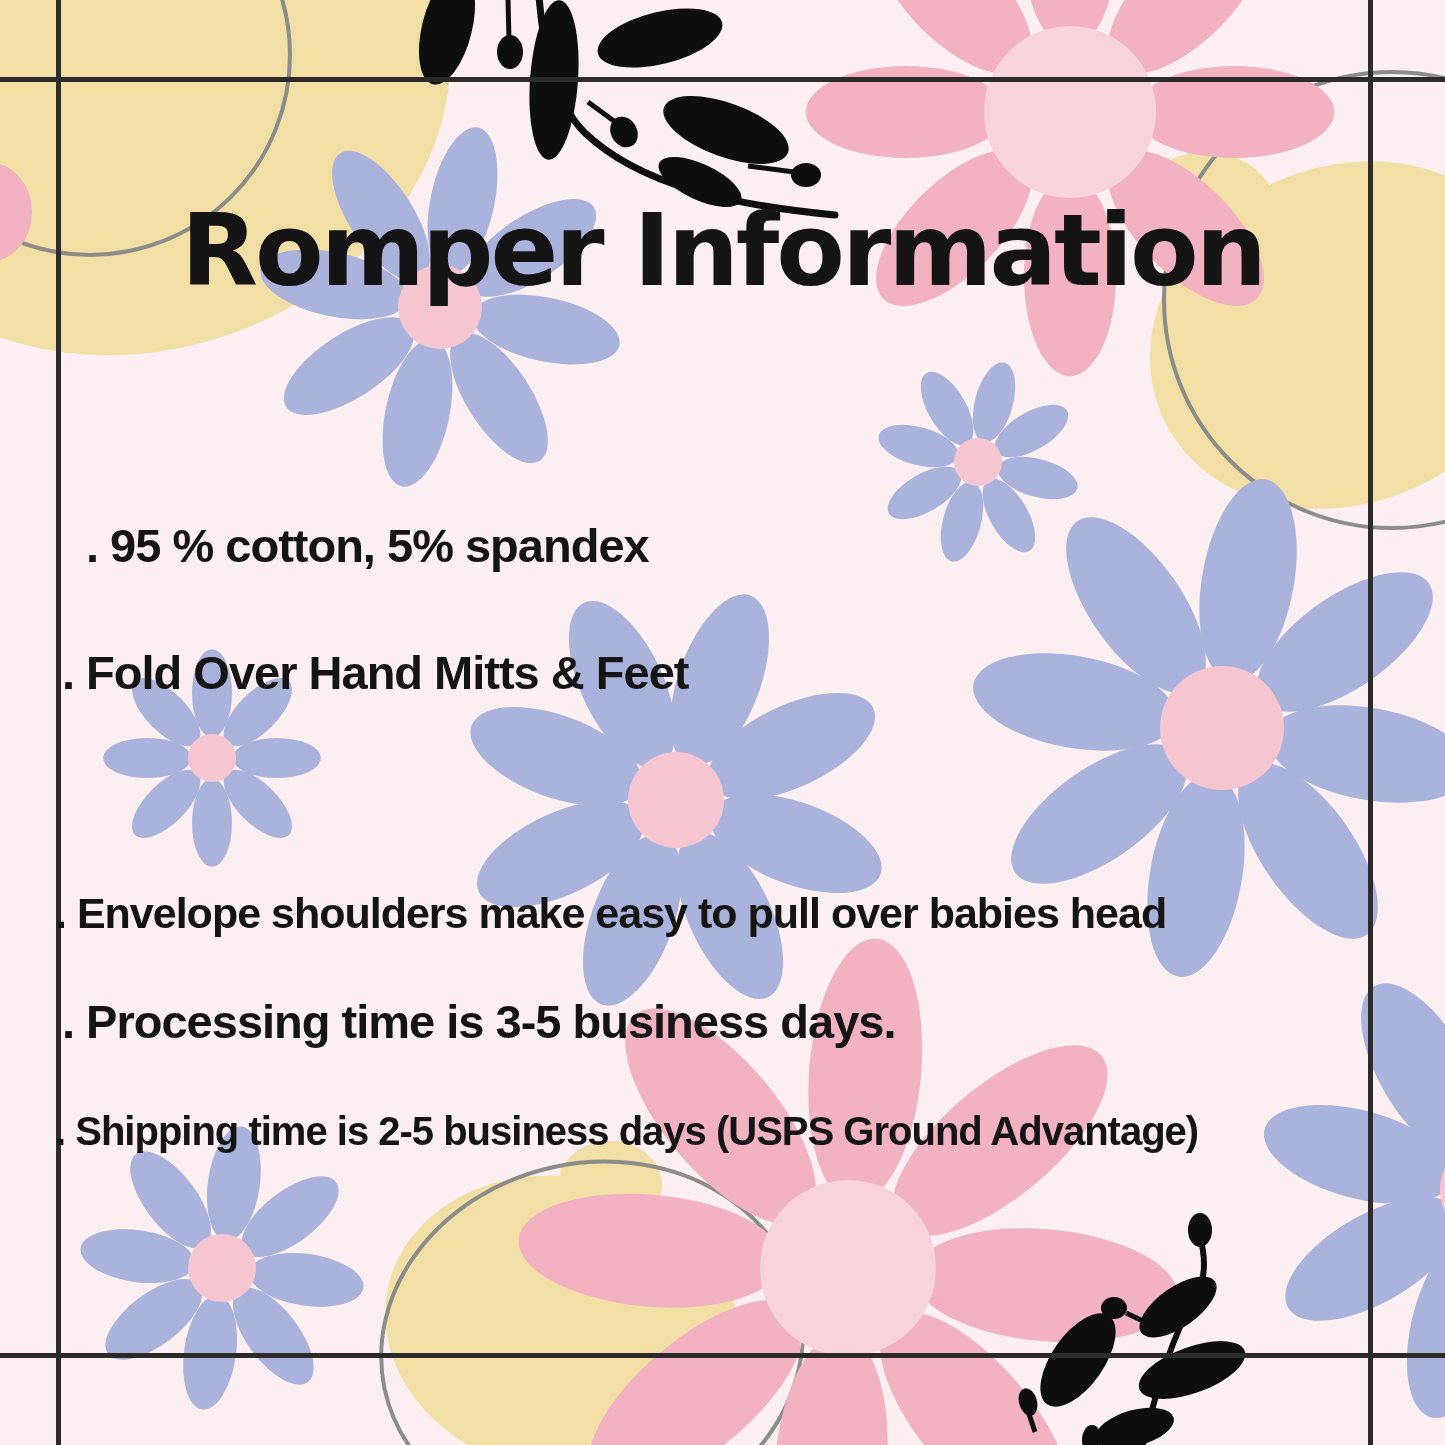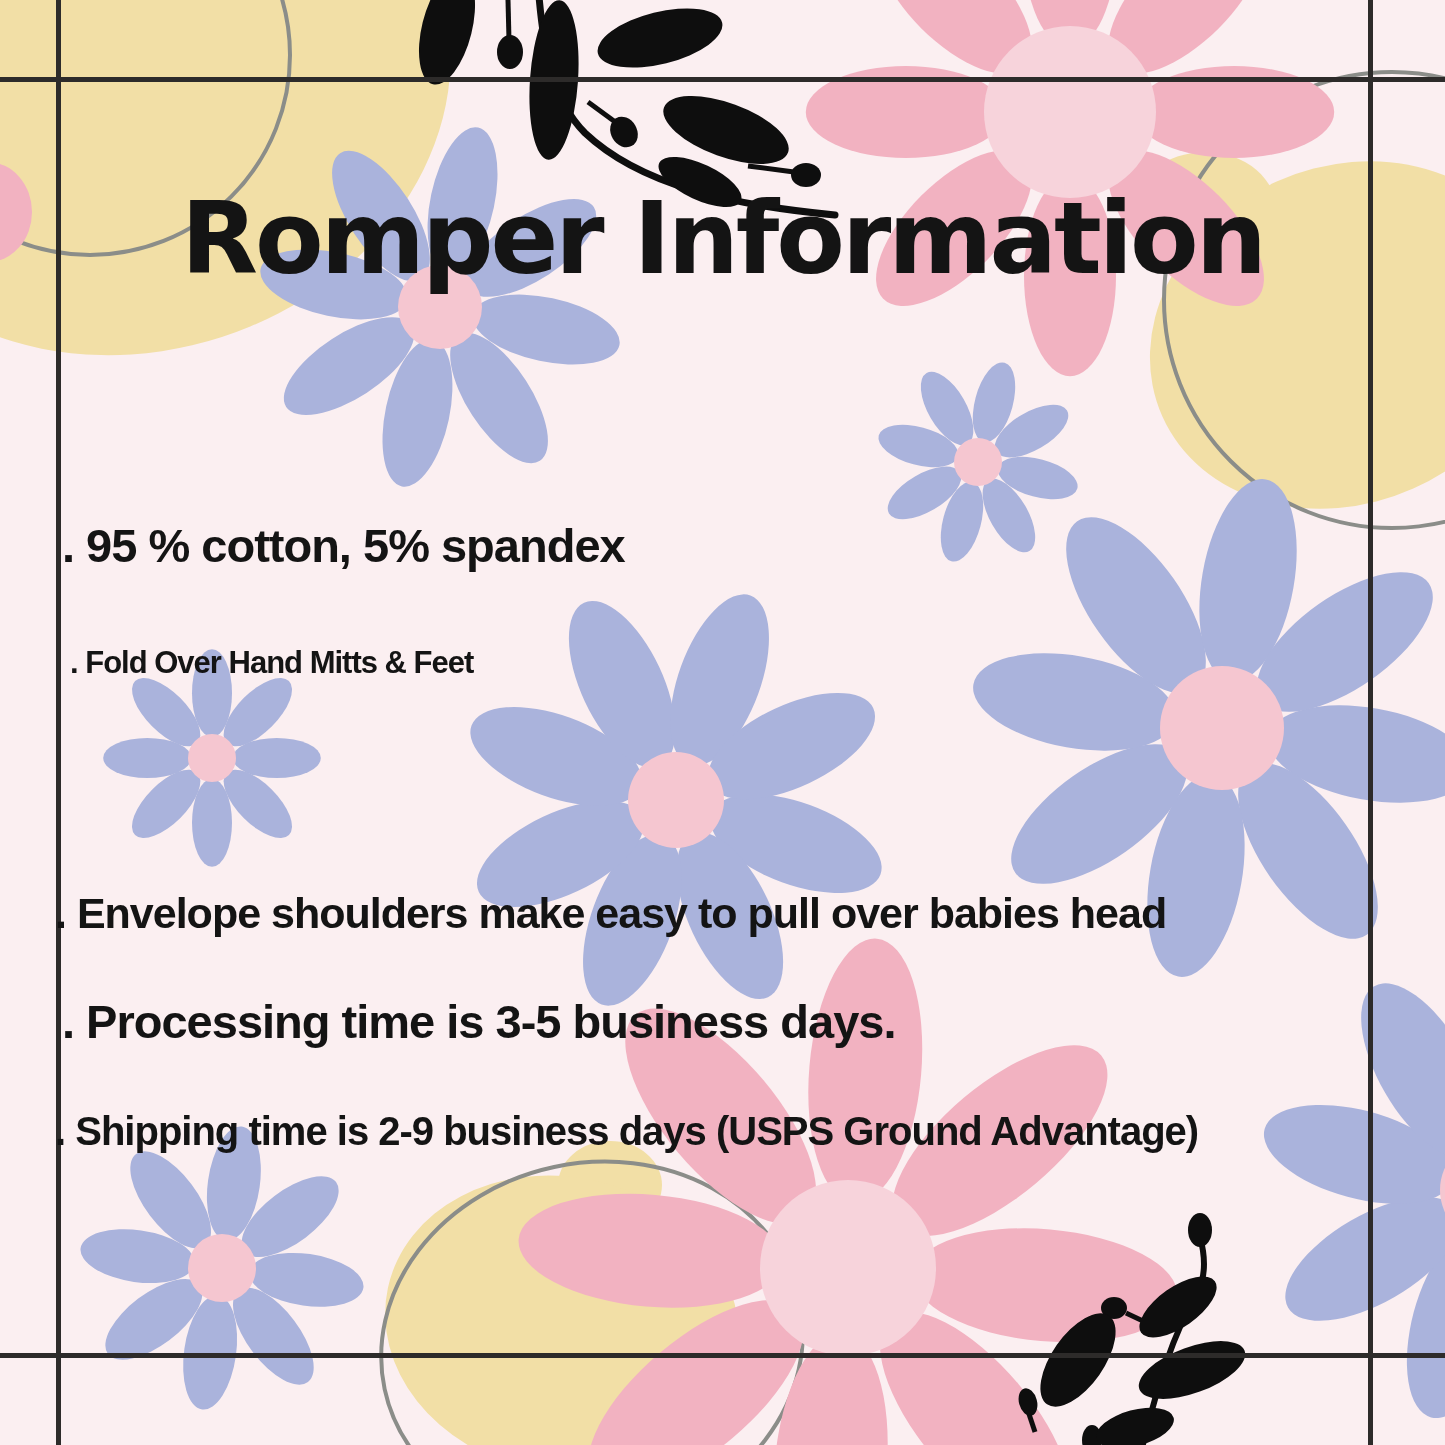--- a/index.html
+++ b/index.html
@@ -6,28 +6,28 @@
     --bg:#fbeff1; --ink:#141414; --frame:#2d2b2a;
   }
   html,body{margin:0;padding:0;}
   body{width:1445px;height:1445px;overflow:hidden;background:var(--bg);}
   .canvas{position:relative;width:1445px;height:1445px;background:var(--bg);overflow:hidden;
           font-family:"Liberation Sans",sans-serif;}
   #decor{position:absolute;left:0;top:0;width:1445px;height:1445px;z-index:0;}
   .frame-line{position:absolute;background:var(--frame);z-index:2;}
   .frame-line.v{top:0;width:5px;height:1445px;}
   .frame-line.h{left:0;height:5px;width:1445px;}
-  .title{position:absolute;top:180px;left:0;right:0;margin:0;text-align:center;z-index:3;
+  .title{position:absolute;top:180px;left:0;right:0;margin:12px;text-align:center;z-index:3;
          font-family:"DejaVu Sans",sans-serif;font-weight:700;font-size:100px;
          letter-spacing:-3px;color:var(--ink);}
   .bullet{position:absolute;left:62px;z-index:3;color:var(--ink);font-weight:700;
           font-family:"Liberation Sans",sans-serif;white-space:nowrap;letter-spacing:-1px;}
   .b1{top:404px;font-size:47px;}
-  .b2{top:518px;font-size:47px;}
-  .b3{top:645px;font-size:31px;margin-left:8px;}
+  .b2{top:518px;font-size:47px;padding-left:24px;}
+  .b3{top:645px;font-size:47px;}
   .b4{top:762px;font-size:47px;}
   .b5{top:881px;font-size:43px;left:55px;margin-top:8px;}
   .b6{top:994px;font-size:47px;text-align:center;}
   .b7{top:1109px;font-size:40px;left:55px;}
 </style>
 </head>
 <body>
 
 <div class="canvas">
 
@@ -151,15 +151,15 @@
   <div class="frame-line v" style="left:1368px"></div>
   <div class="frame-line h" style="top:77px"></div>
   <div class="frame-line h" style="top:1353px"></div>
 
   <h1 class="title">Romper Information</h1>
 
   <div class="bullet b2">. 95 % cotton, 5% spandex</div>
   <div class="bullet b3">. Fold Over Hand Mitts &amp; Feet</div>
   <div class="bullet b5">. Envelope shoulders make easy to pull over babies head</div>
   <div class="bullet b6">. Processing time is 3-5 business days.</div>
-  <div class="bullet b7">. Shipping time is 2-9 business days (USPS Ground Advantage)</div>
+  <div class="bullet b7">. Shipping time is 2-5 business days (USPS Ground Advantage)</div>
 
 </div>
 
 </body></html>

